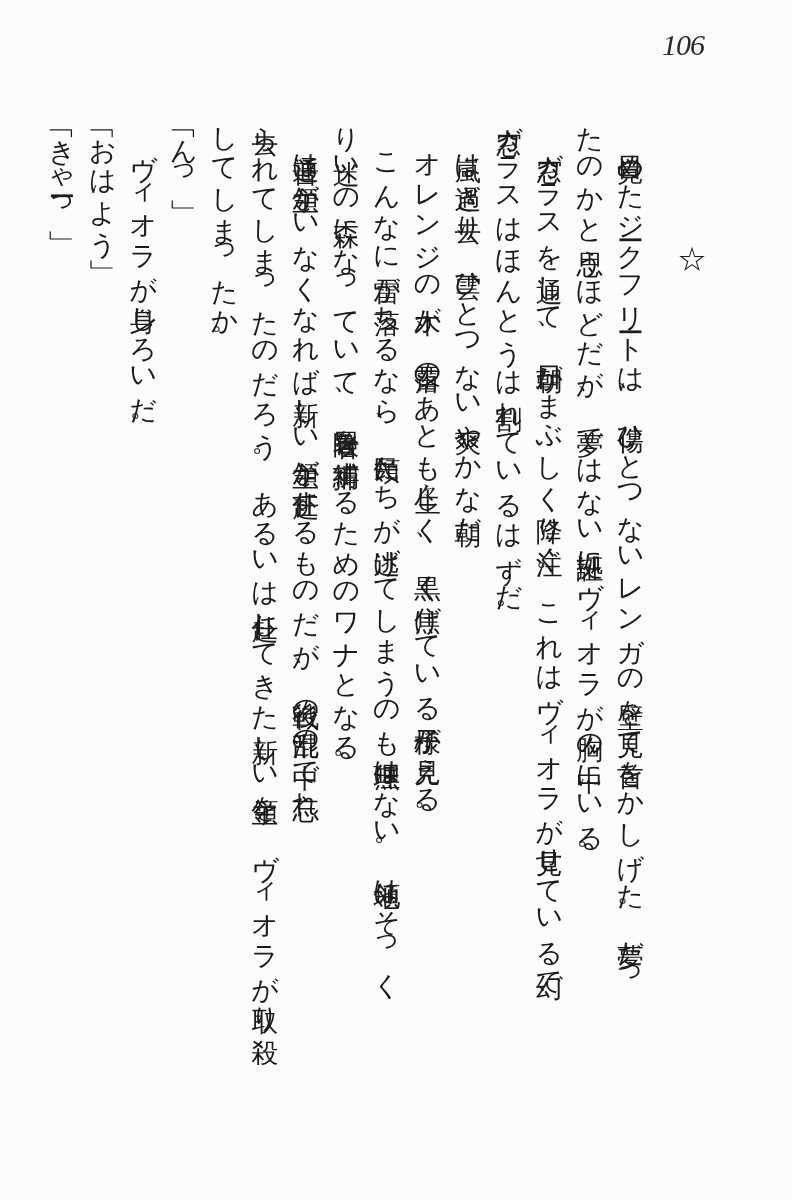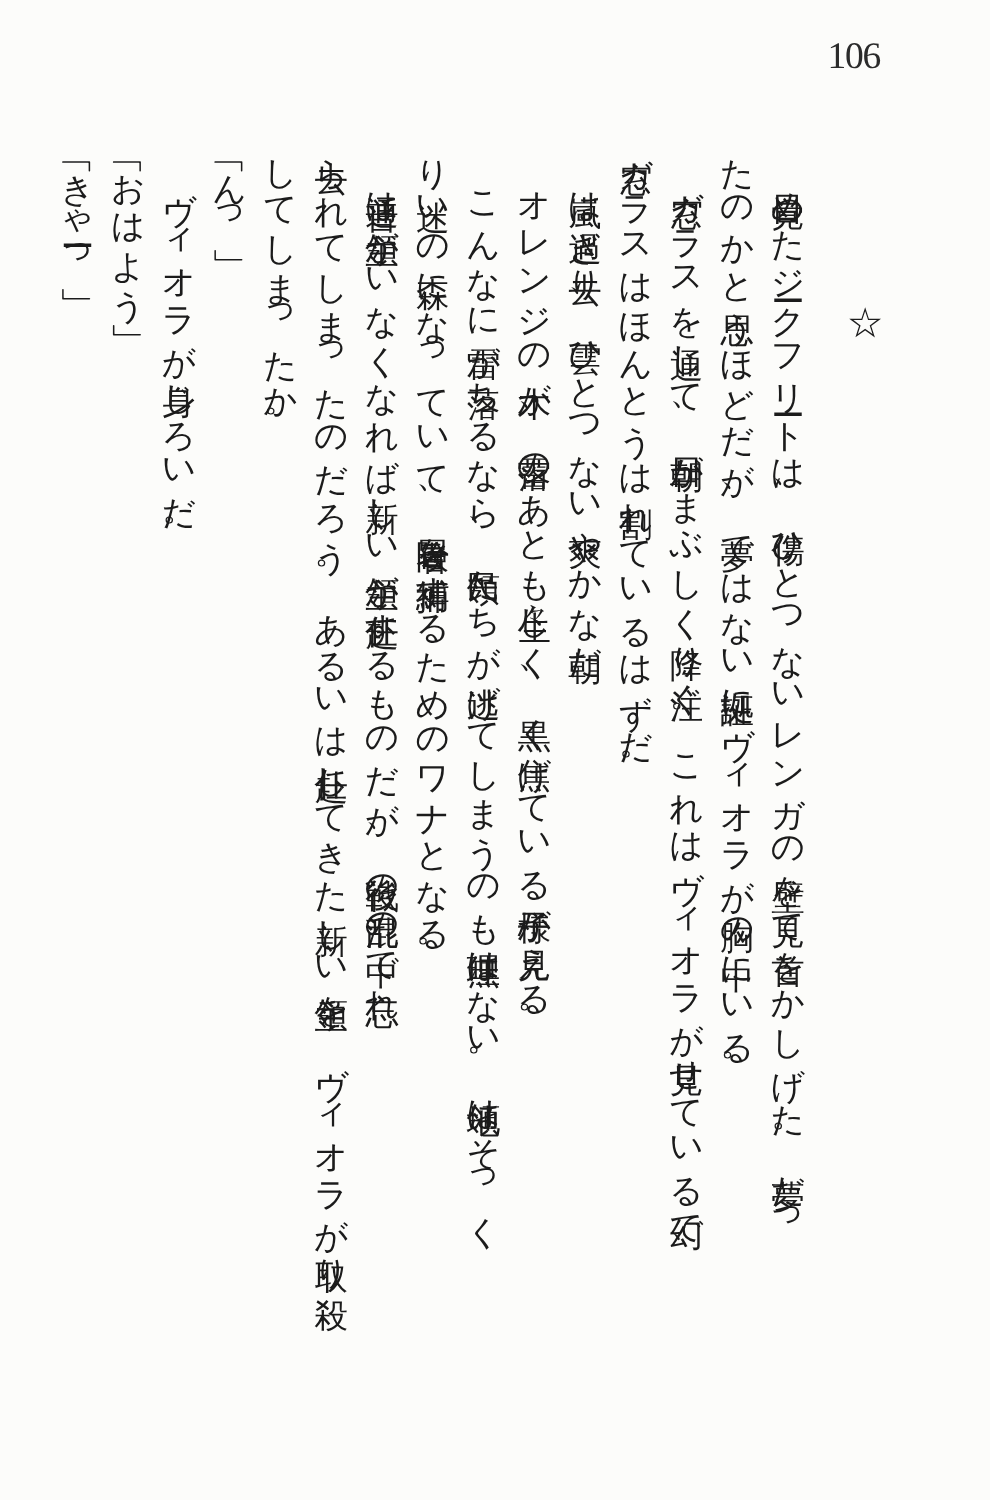--- a/index.html
+++ b/index.html
@@ -18,20 +18,21 @@
     left: 0; top: 0;
     width: 792px;
     height: 1200px;
   }
   .page-number {
     position: absolute;
     top: 28px;
     left: 659px;
     width: 48px;
     text-align: center;
+    font-style: italic;
     font-size: 30px;
     line-height: 34px;
     letter-spacing: -1px;
     color: #2b2b2b;
   }
   .scene-break {
     position: absolute;
     top: 243px;
     left: 672px;
     width: 40px;

